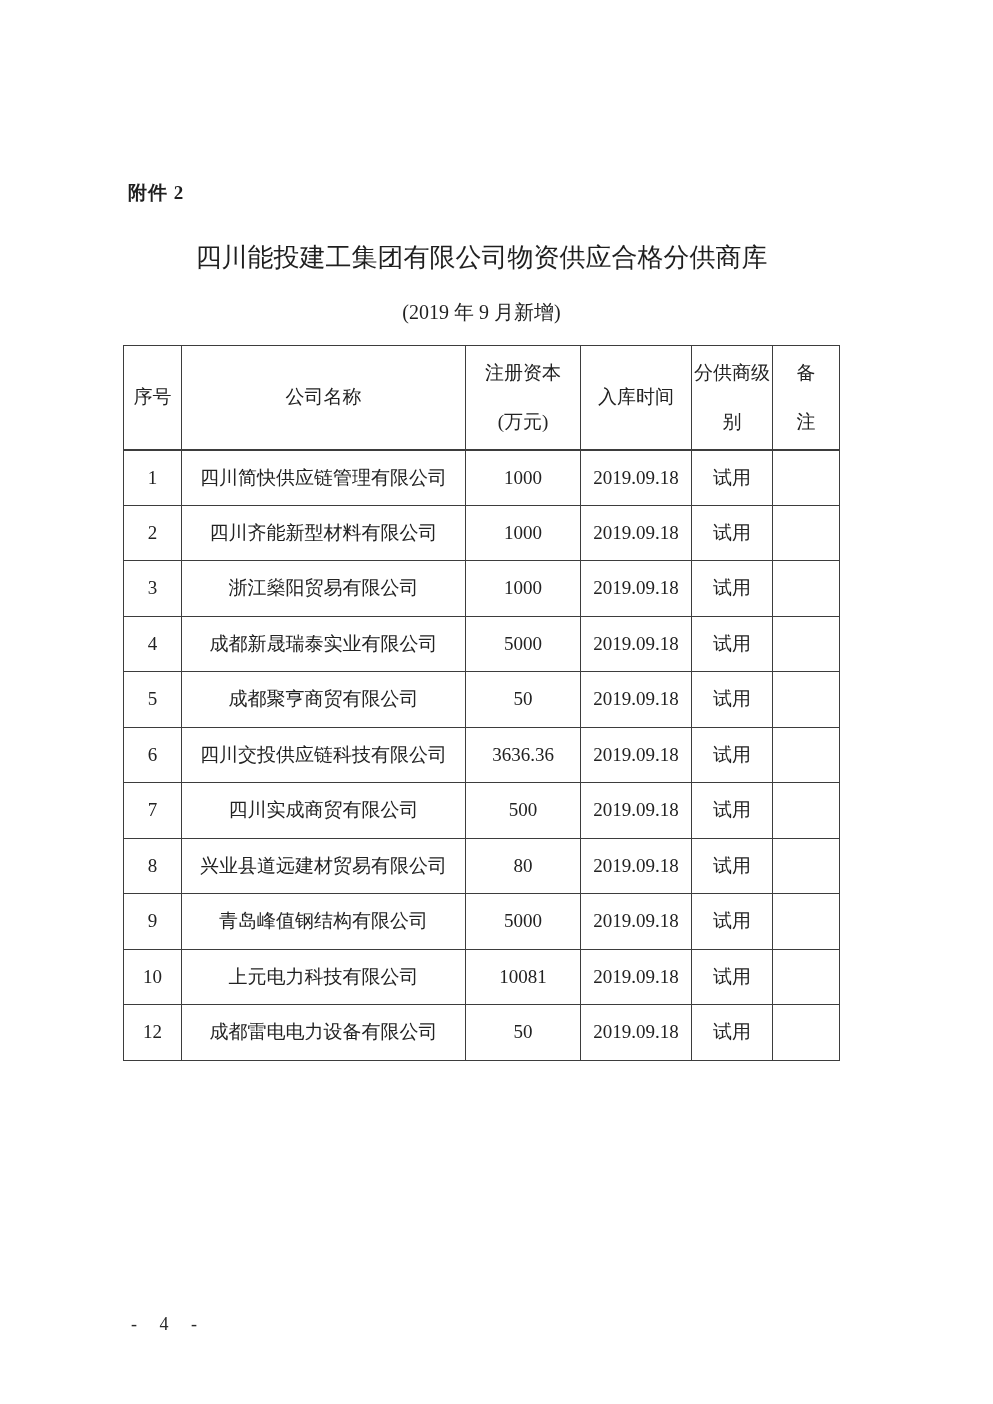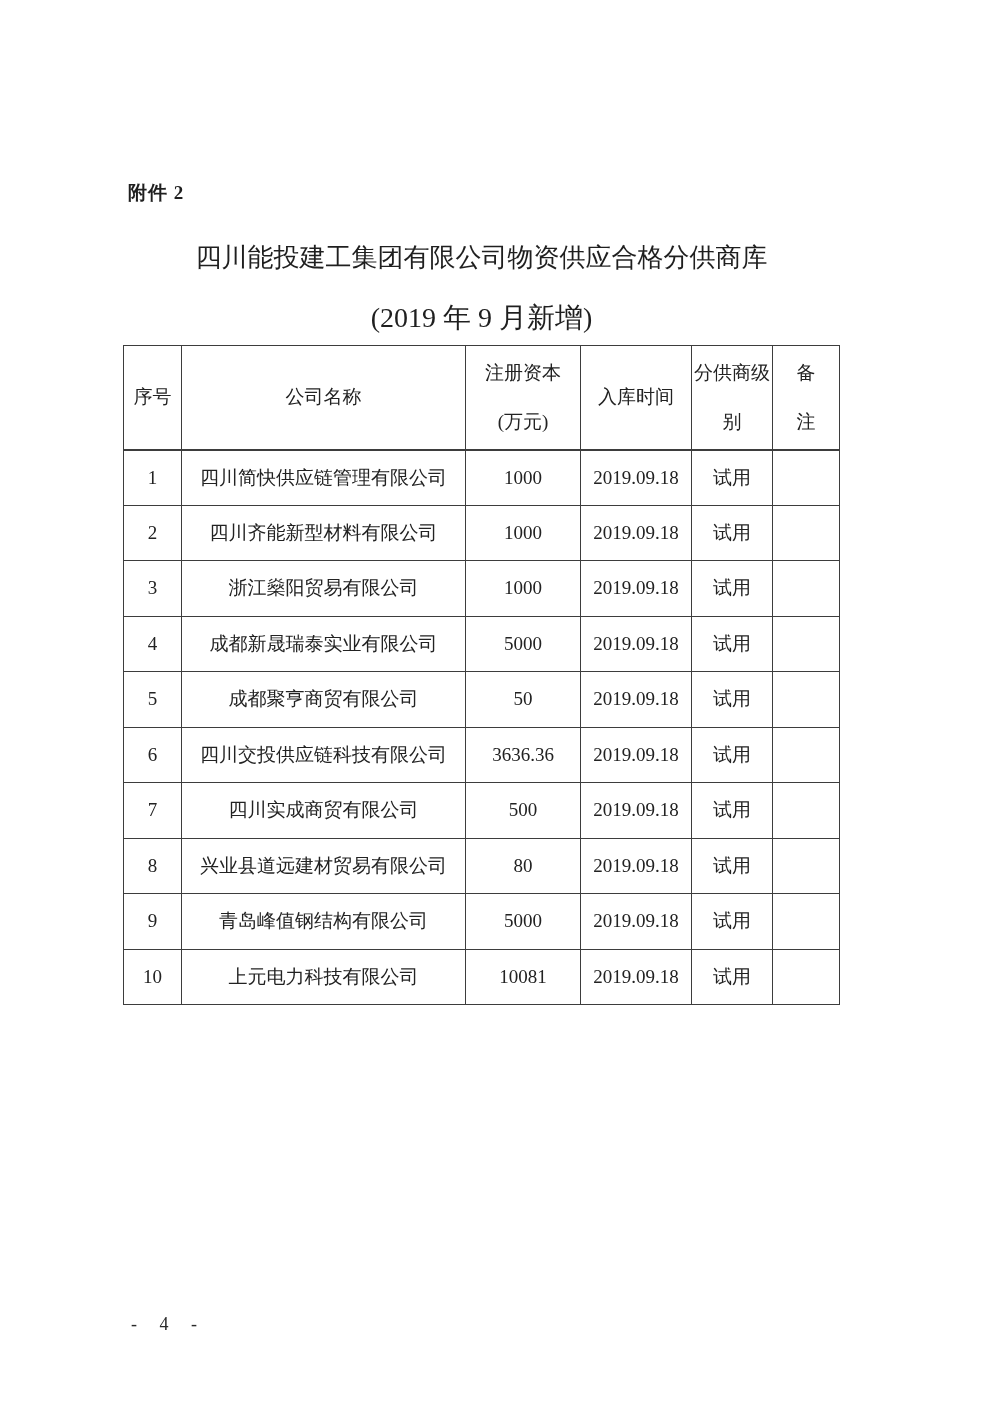--- a/index.html
+++ b/index.html
@@ -33,21 +33,21 @@
     font-size: 26px;
     font-weight: normal;
     white-space: nowrap;
   }
   .doc-subtitle {
     position: absolute;
     left: 123px;
     top: 299px;
     width: 717px;
     text-align: center;
-    font-size: 28px;
+    font-size: 20px;
     font-weight: normal;
     white-space: nowrap;
   }
   .table-wrap {
     position: absolute;
     left: 123px;
     top: 345px;
   }
   table.supplier-table {
     border-collapse: collapse;
@@ -228,18 +228,26 @@
   <tr>
     <td>10</td>
     <td>上元电力科技有限公司</td>
     <td>10081</td>
     <td>2019.09.18</td>
     <td>试用</td>
     <td></td>
   </tr>
 
 
+  <tr>
+    <td>12</td>
+    <td>成都雷电电力设备有限公司</td>
+    <td>50</td>
+    <td>2019.09.18</td>
+    <td>试用</td>
+    <td></td>
+  </tr>
 
 </tbody>
   </table>
 </div>
 
 <div class="page-number">- 4 -</div>
 
 </body></html>

